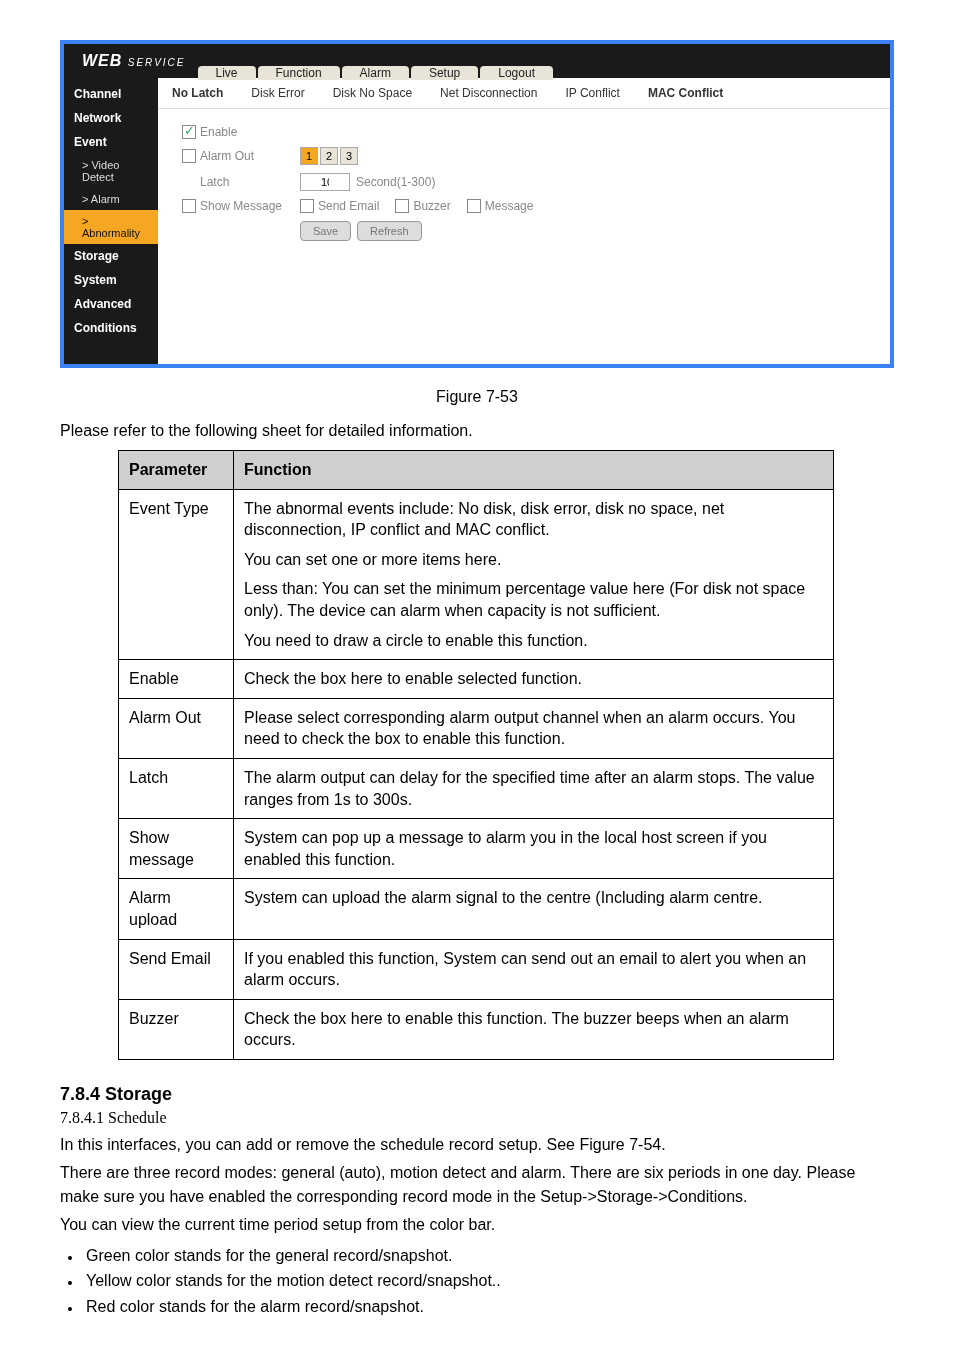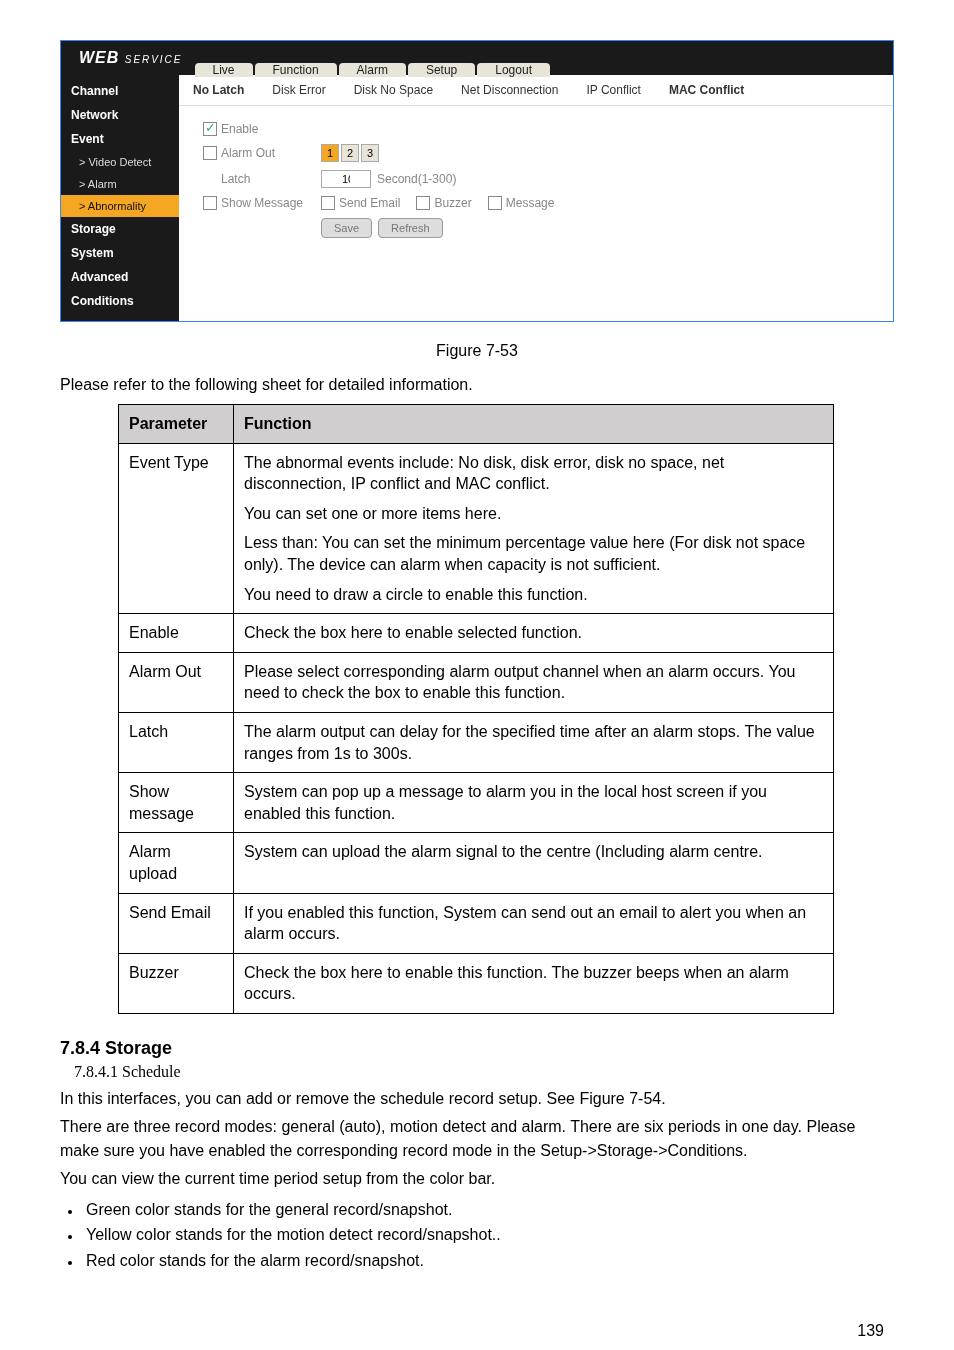--- a/index.html
+++ b/index.html
@@ -1,25 +1,25 @@
 <!DOCTYPE html>
 <html><head>
 <meta charset="utf-8">
 <style>
 * { box-sizing: border-box; margin: 0; padding: 0; }
 body { font-family: Arial, sans-serif; font-size: 14px; color: #000; background: #fff; padding: 40px 60px; width: 954px; }
 
-.web-ui { border: 1px solid #3b82f6; background: #14b8a6; margin-bottom: 20px; }
+.web-ui { border: 4px solid #3b82f6; background: #14b8a6; margin-bottom: 20px; }
 .web-tabs { background: #1a1a1a; display: flex; align-items: center; height: 34px; }
 .web-logo { color: #fff; font-style: italic; font-weight: bold; font-size: 16px; padding: 0 12px 0 18px; letter-spacing: 1px; }
 .web-logo .svc { font-size: 10px; letter-spacing: 2px; font-weight: normal; }
 .web-tab { background: #e8e4d8; color: #222; padding: 0 18px; font-size: 12px; margin-left: 0; border-radius: 4px 4px 0 0; position: relative; top: 0; margin-top: 24px; }
 .web-tab + .web-tab { margin-left: 2px; }
 .web-body { display: flex; background: #1a1a1a; }
-.web-sidebar { width: 118px; background: #1a1a1a; padding: 4px 0 8px 0; }
+.web-sidebar { width: 94px; background: #1a1a1a; padding: 4px 0 24px 0; }
 .web-nav { color: #fff; font-size: 12px; padding: 5px 10px; font-weight: bold; }
 .web-nav.sub { font-weight: normal; color: #ddd; padding-left: 18px; font-size: 11px; }
 .web-nav.active { background: #f5a623; color: #111; }
 .web-main { flex: 1; background: #fff; padding: 0; }
 .sub-tabs { display: flex; background: #fff; border-bottom: 1px solid #ddd; }
 .sub-tab { padding: 8px 14px; font-size: 12px; color: #333; text-align: center; }
 .sub-tab.active { font-weight: bold; background: #fff; }
 .form-area { padding: 12px 24px; background: #fff; font-size: 12px; }
 .form-row { display: flex; align-items: center; padding: 4px 0; }
 .form-row label { width: 100px; color: #888; }
@@ -33,21 +33,21 @@
 .fig-caption { text-align: center; font-size: 16px; margin: 8px 0 16px; }
 .intro { font-size: 16px; margin-bottom: 10px; }
 
 table.params { border-collapse: collapse; width: 716px; margin: 0 auto 24px 58px; border: 1.5px solid #000; }
 table.params th, table.params td { border: 1px solid #000; padding: 8px 10px; text-align: left; vertical-align: top; font-size: 16px; line-height: 1.35; }
 table.params th { background: #d0cece; font-weight: bold; }
 table.params th:first-child { width: 115px; }
 table.params td p + p { margin-top: 8px; }
 
 h2.sec { font-size: 18px; font-weight: bold; margin: 14px 0 4px; }
-.subsec { font-family: "Times New Roman", serif; font-size: 16px; margin-bottom: 6px; margin-left: 14px; }
+.subsec { font-family: "Times New Roman", serif; font-size: 16px; margin-bottom: 6px; }
 p.body-text { font-size: 16px; line-height: 1.5; margin-bottom: 4px; }
 ul.bullets { list-style: disc; margin: 6px 0 0 22px; }
 ul.bullets li { font-size: 16px; line-height: 1.6; padding-left: 4px; }
 ul.bullets li::marker { font-size: 12px; }
 
 .page-num { text-align: right; font-size: 16px; margin-top: 48px; padding-right: 10px; }
 </style>
 </head>
 <body>
 

